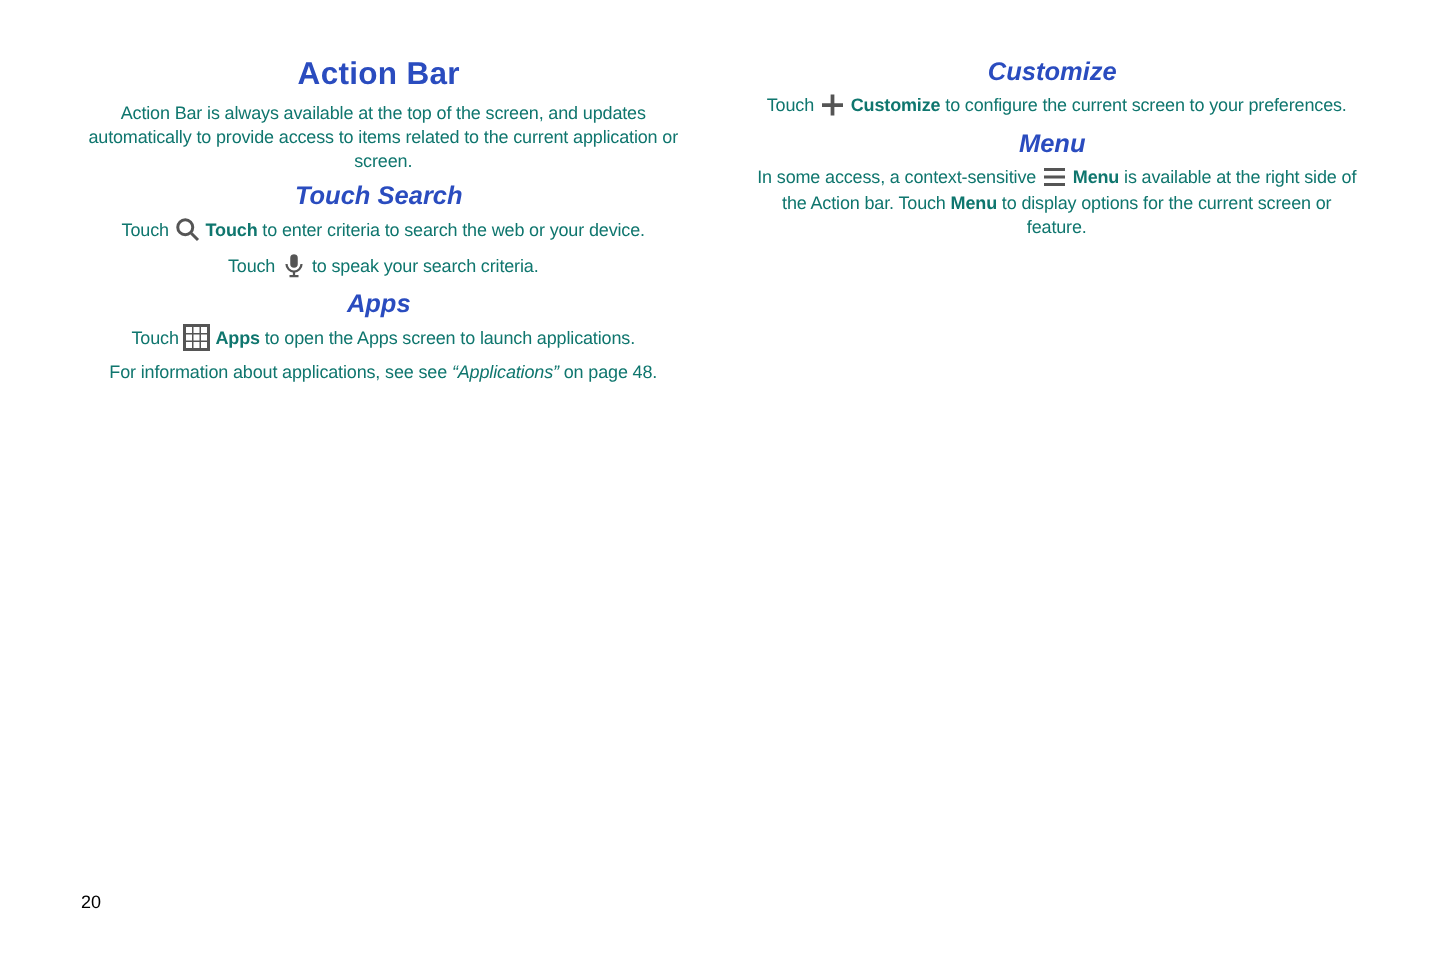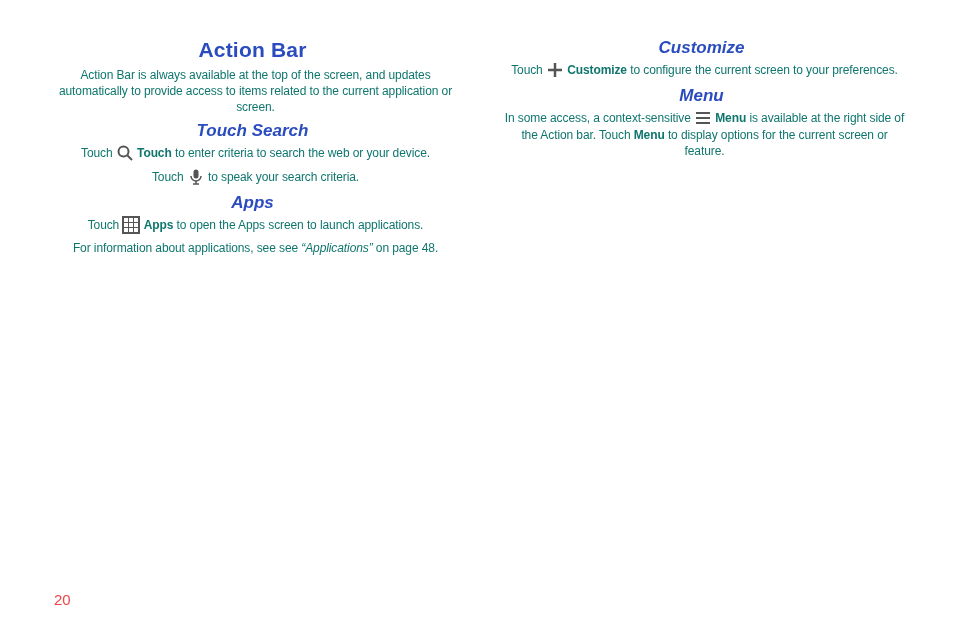--- a/index.html
+++ b/index.html
@@ -55,22 +55,22 @@
       vertical-align: middle;
       width: 18px;
       height: 18px;
       position: relative;
       top: -1px;
     }
     .page-num {
       position: absolute;
       bottom: 28px;
       left: 54px;
-      font-size: 15px;
-      color: #ef4444;
+      font-size: 12px;
+      color: #000000;
     }
   </style>
 </head>
 <body>
 
 <div class="columns">
 
   <div class="col">
 
     <h2 class="main-heading">Action Bar</h2>

